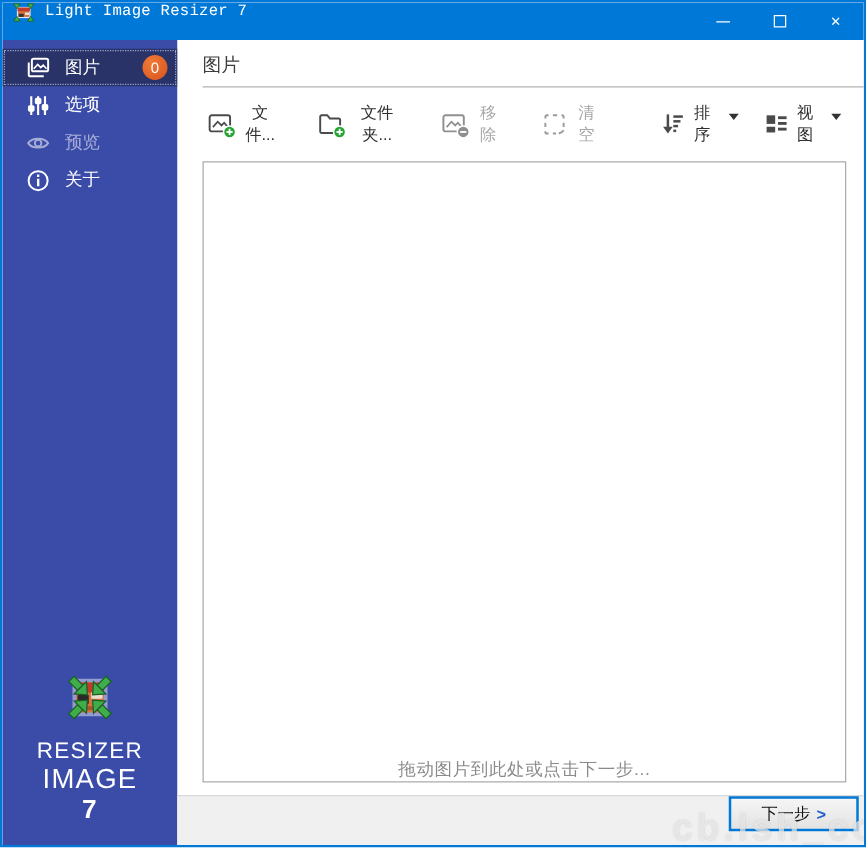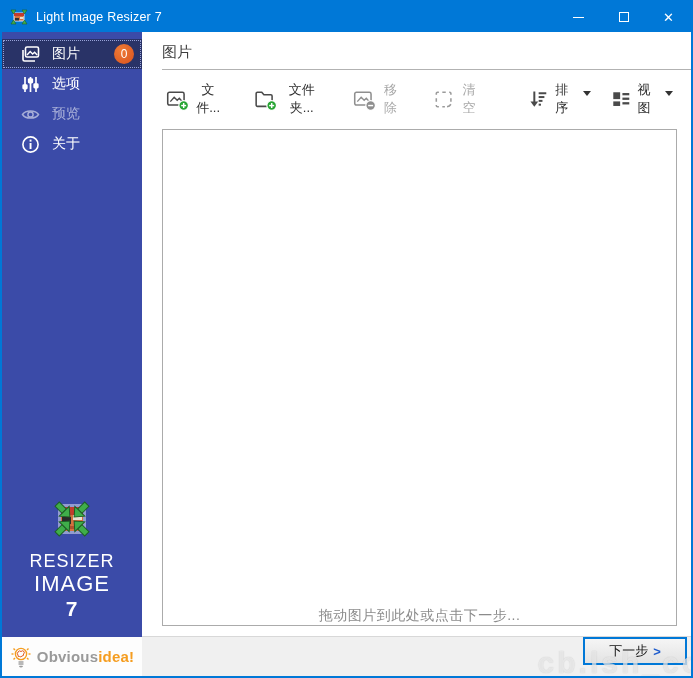--- a/index.html
+++ b/index.html
@@ -1,21 +1,21 @@
 <!DOCTYPE html>
 <html><head>
 <meta charset="utf-8">
 <style>
   * { margin:0; padding:0; box-sizing:border-box; }
   html,body { width:693px; height:678px; font-family:"Liberation Sans","DejaVu Sans",sans-serif; }
   .window { width:693px; height:678px; border:2px solid #0078d7; background:#fff;
             display:flex; flex-direction:column; overflow:hidden; position:relative; }
 
   
-  .titlebar { height:30px; background:#0078d7; display:flex; align-items:center; flex:none; color:#fff; }
+  .titlebar { height:30px; background:#0078d7; display:flex; flex:none; color:#fff;font-family:Liberation Mono, monospace; }
   .app-icon { width:18px; height:16px; margin-left:8px; flex:none; }
   .title-text { font-size:12.5px; margin-left:8px; letter-spacing:.2px; }
   .win-controls { margin-left:auto; display:flex; height:100%; }
   .win-btn { width:45px; height:100%; display:flex; align-items:center; justify-content:center;
              color:#fff; font-size:13px; }
   .min-glyph { width:11px; height:1px; background:#fff; display:block; }
   .max-glyph { width:10px; height:10px; border:1px solid #fff; display:block; }
 
   
   .body { flex:1; display:flex; min-height:0; }
@@ -189,40 +189,20 @@
                 <rect x="-3" y="-21" width="6" height="10"></rect>
                 <polygon points="-7,-11 7,-11 0,-3"></polygon>
               </g>
           </g>
         </svg>
         <div class="logo-line l3">RESIZER</div>
         <div class="logo-line l2">IMAGE</div>
         <div class="logo-line l4">7</div>
       </div>
 
-      <div class="sidebar-footer">
-        <svg width="22" height="24" viewBox="0 0 22 24">
-          <g stroke="#f59d20" stroke-width="1.4" fill="none">
-            <circle cx="11" cy="9" r="5.6"></circle>
-            <line x1="1.5" y1="9" x2="3.5" y2="9"></line>
-              <line x1="18.5" y1="9" x2="20.5" y2="9"></line>
-            <line x1="3.5" y1="3.5" x2="5" y2="5"></line>
-              <line x1="18.5" y1="3.5" x2="17" y2="5"></line>
-            <line x1="3.5" y1="14.5" x2="5" y2="13"></line>
-              <line x1="18.5" y1="14.5" x2="17" y2="13"></line>
-          </g>
-          <path d="M8 7 q1.5-2 3-0.5 q1.5-1.5 3 0 q1 1.5-0.5 2.5 q0.5 2-1.5 2 q-1 1.5-2.5 0.5 q-2 0.5-1.5-1.5 q-1.5-1-0-3Z" fill="none" stroke="#e2591f" stroke-width="1"></path>
-          <g stroke="#9a9a9a" stroke-width="1.4" fill="none">
-            <line x1="8.5" y1="17" x2="13.5" y2="17"></line>
-            <line x1="8.5" y1="19" x2="13.5" y2="19"></line>
-            <path d="M9.5 21 a2 2 0 0 0 3 0"></path>
-          </g>
-        </svg>
-        <span class="brand-text"><span class="brand-prefix">Obvious</span><span class="brand-suffix">idea!</span></span>
-      </div>
     </div>
 
     <div class="main">
       <div class="main-header">图片</div>
       <div class="header-sep"></div>
 
       <div class="toolbar">
 
         <button class="tool-btn">
           <svg class="tool-ic" viewBox="0 0 27 27">

